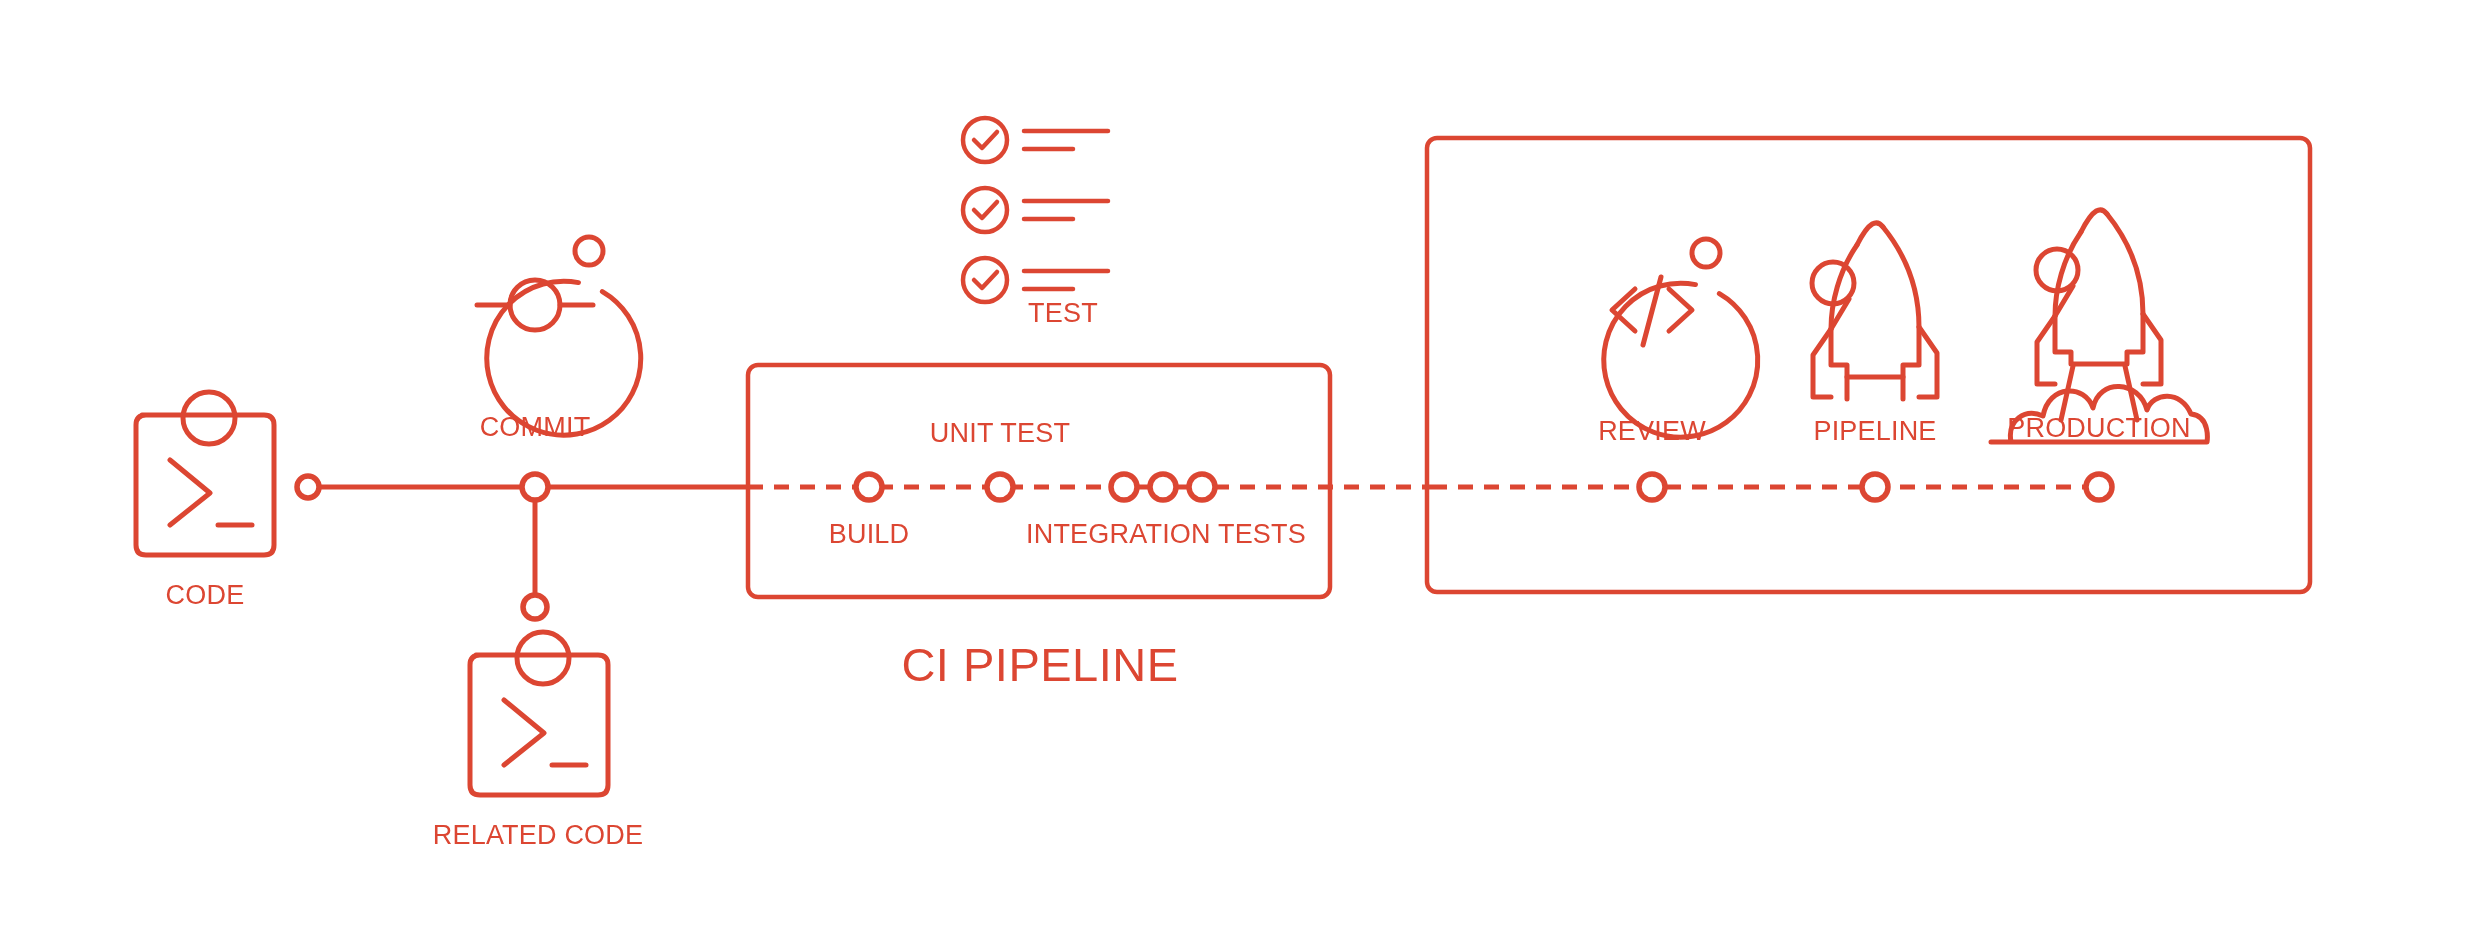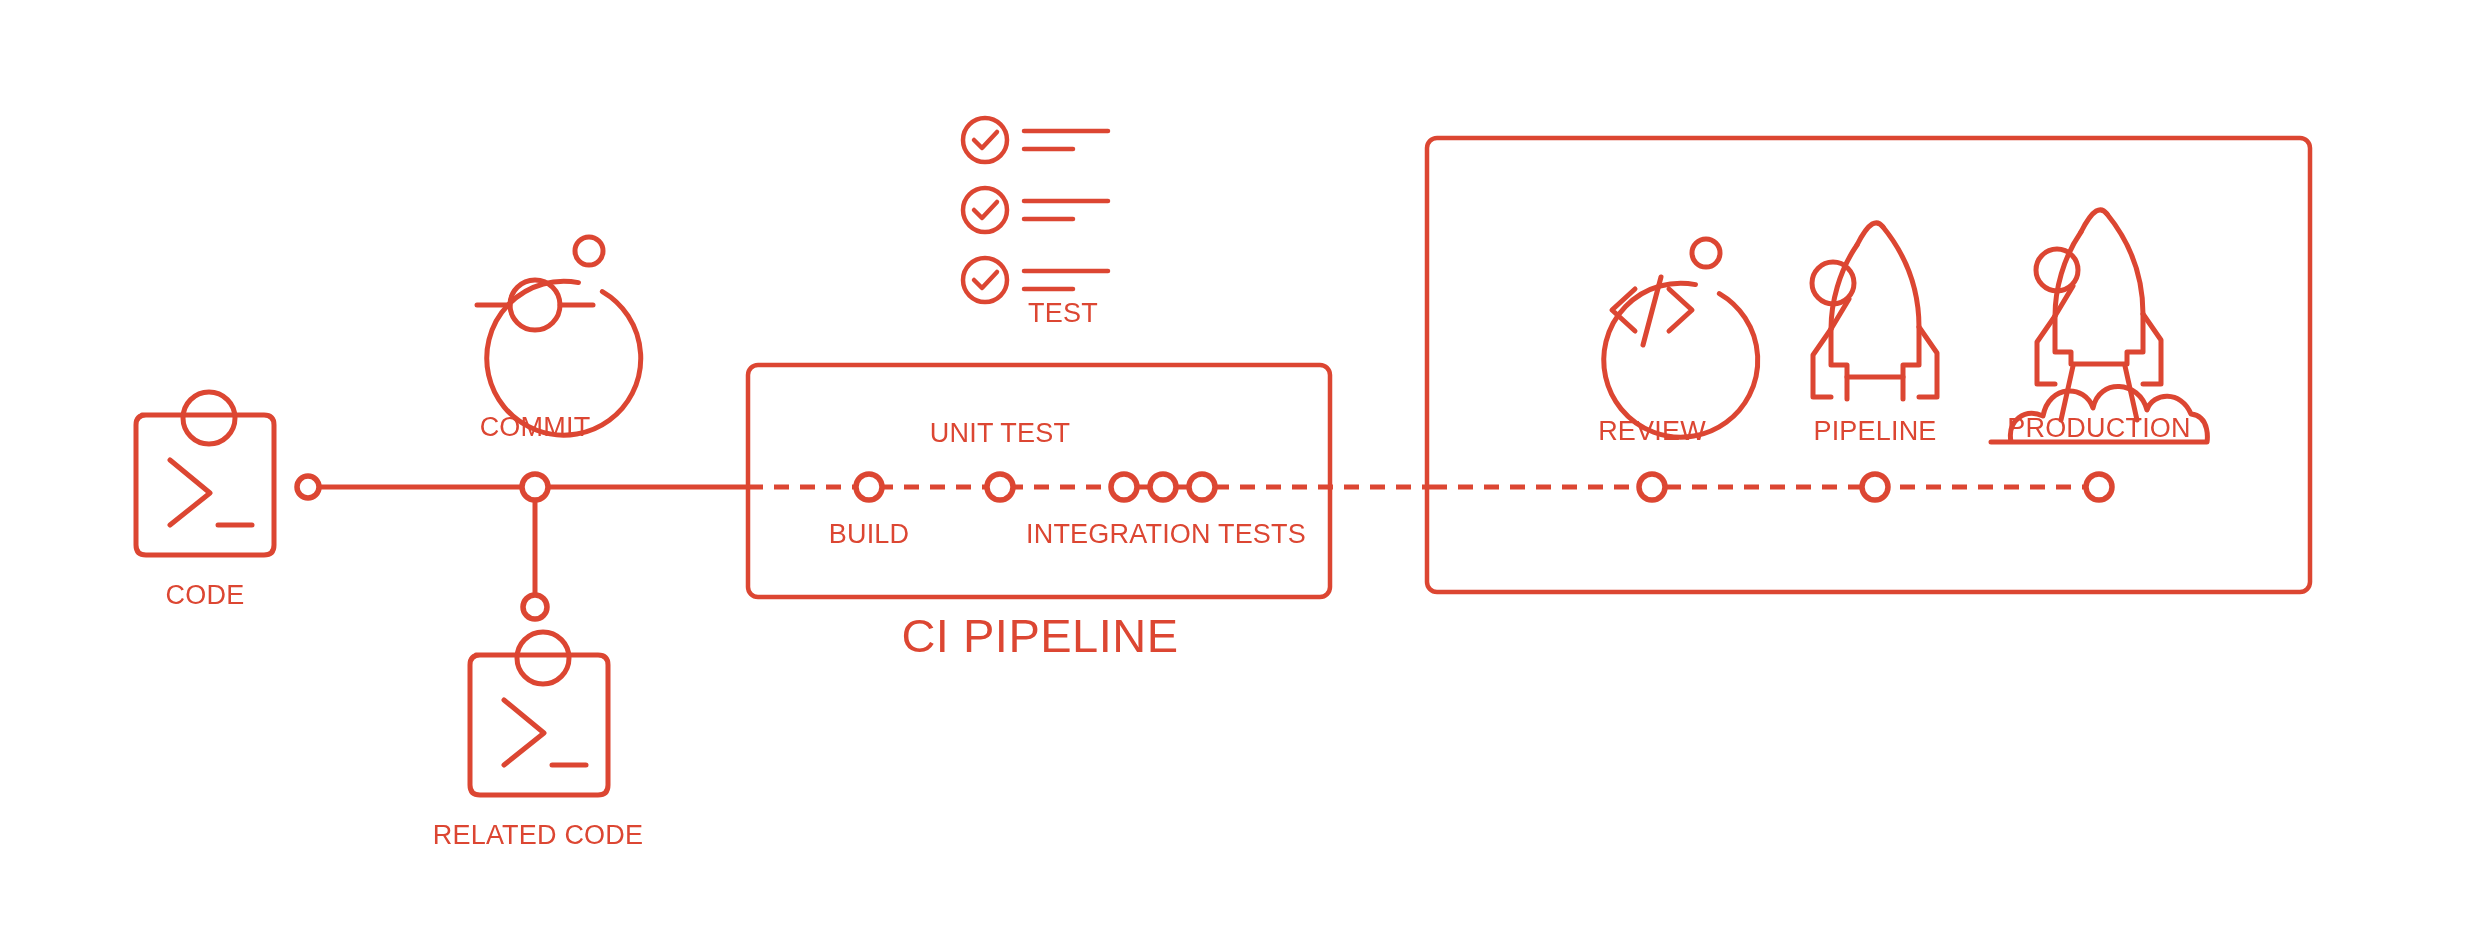--- a/index.html
+++ b/index.html
@@ -248,16 +248,16 @@
   <div class="lbl lbl-node" style="left:869px; top:519px;">BUILD</div>
 
   <div class="lbl lbl-node" style="left:1166px; top:519px;">INTEGRATION TESTS</div>
 
   <div class="lbl lbl-node" style="left:1652px; top:416px;">REVIEW</div>
 
   <div class="lbl lbl-node" style="left:1875px; top:416px;">PIPELINE</div>
 
   <div class="lbl lbl-node" style="left:2099px; top:413px;">PRODUCTION</div>
 
-  <div class="lbl lbl-pipeline" style="left:1040px; top:608px;">CI PIPELINE</div>
+  <div class="lbl lbl-pipeline" style="left:1040px; top:637px;">CI PIPELINE</div>
 
 
 </div>
 
 </body></html>

